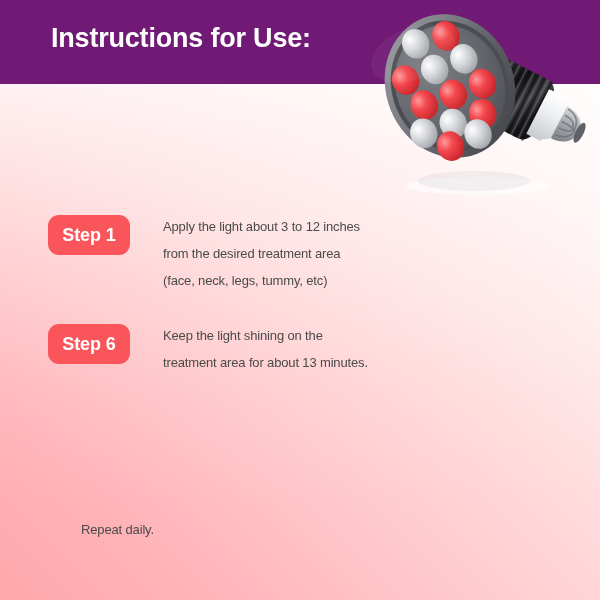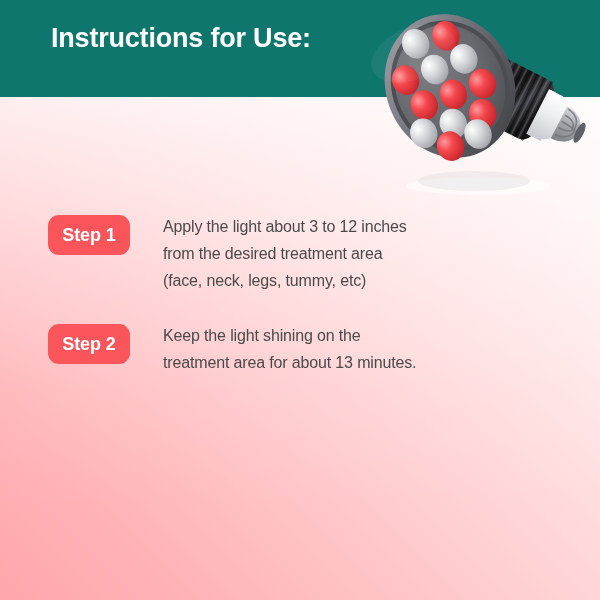--- a/index.html
+++ b/index.html
@@ -53,22 +53,22 @@
       rgba(255,255,255,0.26) 45%,
       rgba(255,255,255,0.08) 65%,
       rgba(255,255,255,0.00) 85%);
   }
 
   
   .header {
     position: absolute;
     left: 0; top: 0;
     width: 600px;
-    height: 97px;
-    background: #0f766e;
+    height: 84px;
+    background: #701a75;
     z-index: 5;
   }
   .header-title {
     position: absolute;
     left: 51px;
     top: 23px;
     font-size: 27px;
     font-weight: bold;
     color: #ffffff;
     letter-spacing: -0.2px;
@@ -111,21 +111,21 @@
     display: flex;
     align-items: center;
     justify-content: center;
     letter-spacing: -0.1px;
     box-sizing: border-box;
   }
   .step-text {
     flex: 0 0 auto;
     margin-left: 33px;
     margin-top: -2px;
-    font-size: 16px;
+    font-size: 13px;
     line-height: 27px;
     color: #4a4a4a;
     letter-spacing: -0.15px;
     white-space: pre-line;
     font-weight: 400;
   }
 
   .row-1 { top: 203px; }
   .row-2 { top: 312px; }
   .row-3 { top: 396px; }
@@ -269,26 +269,27 @@
   <div class="steps">
 
     <div class="step-row row-1">
       <div class="step-badge">Step 1</div>
       <div class="step-text">Apply the light about 3 to 12 inches
 from the desired treatment area
 (face, neck, legs, tummy, etc)</div>
     </div>
 
     <div class="step-row row-2">
-      <div class="step-badge">Step 2</div>
+      <div class="step-badge">Step 6</div>
       <div class="step-text">Keep the light shining on the
 treatment area for about 13 minutes.</div>
     </div>
 
     <div class="step-row row-3">
     </div>
 
     <div class="step-row row-4">
+      <div class="step-text">Repeat daily.</div>
     </div>
 
   </div>
 
 </div>
 
 </body></html>

